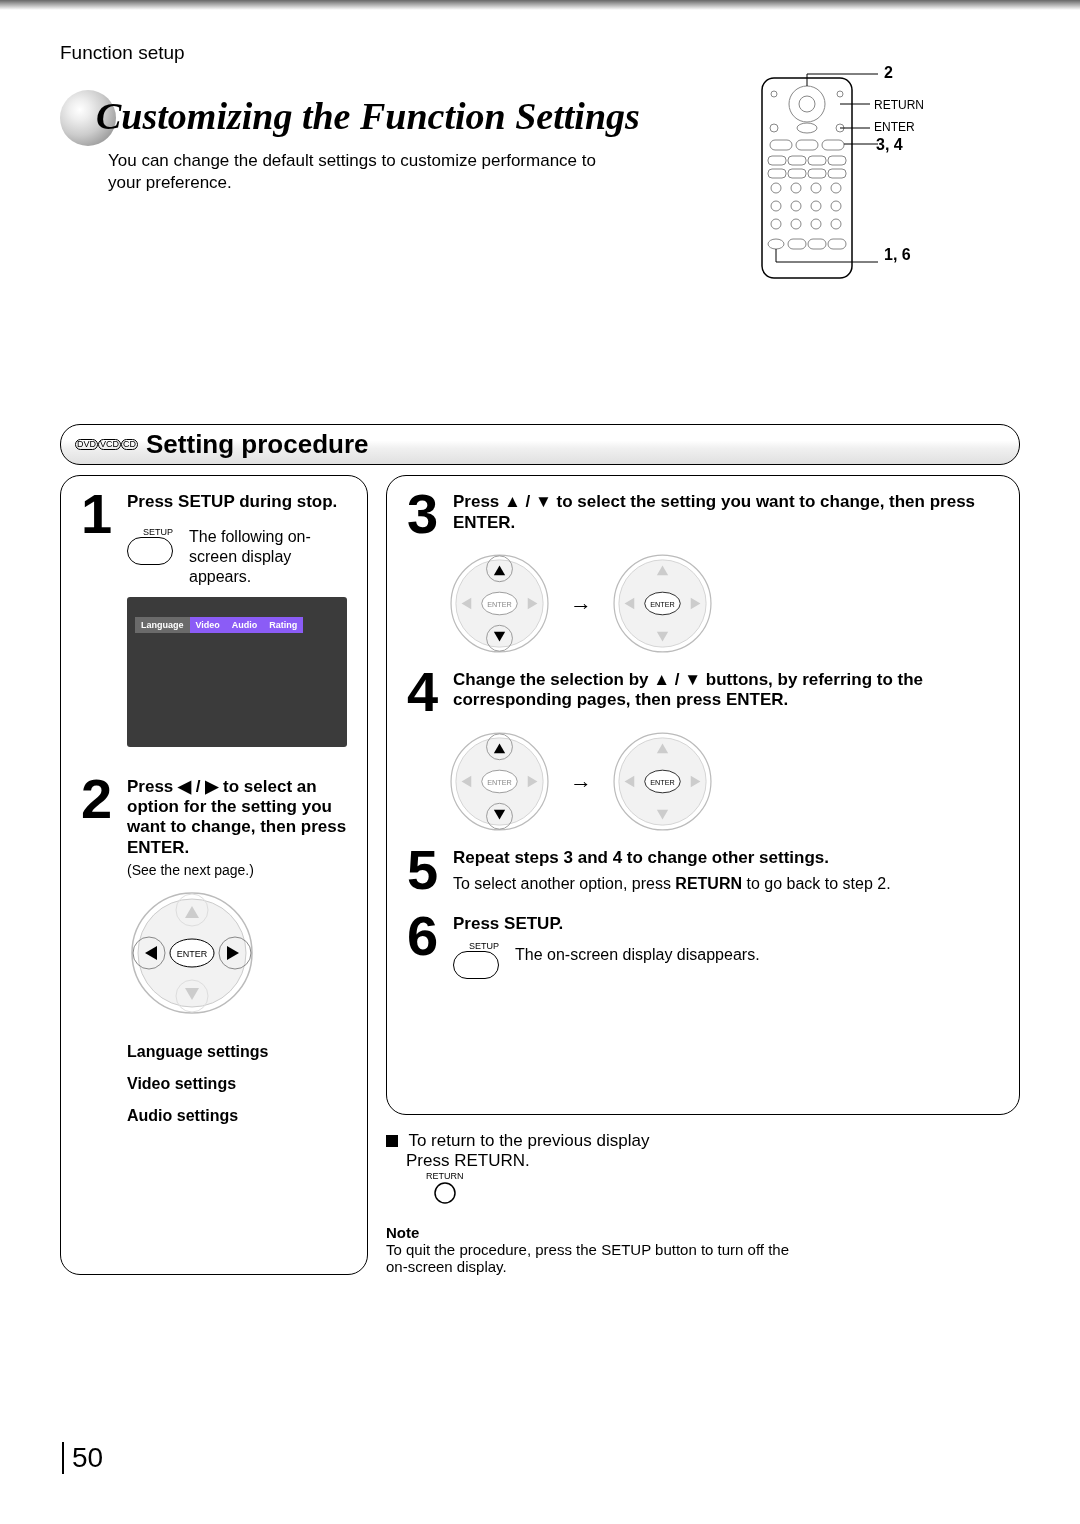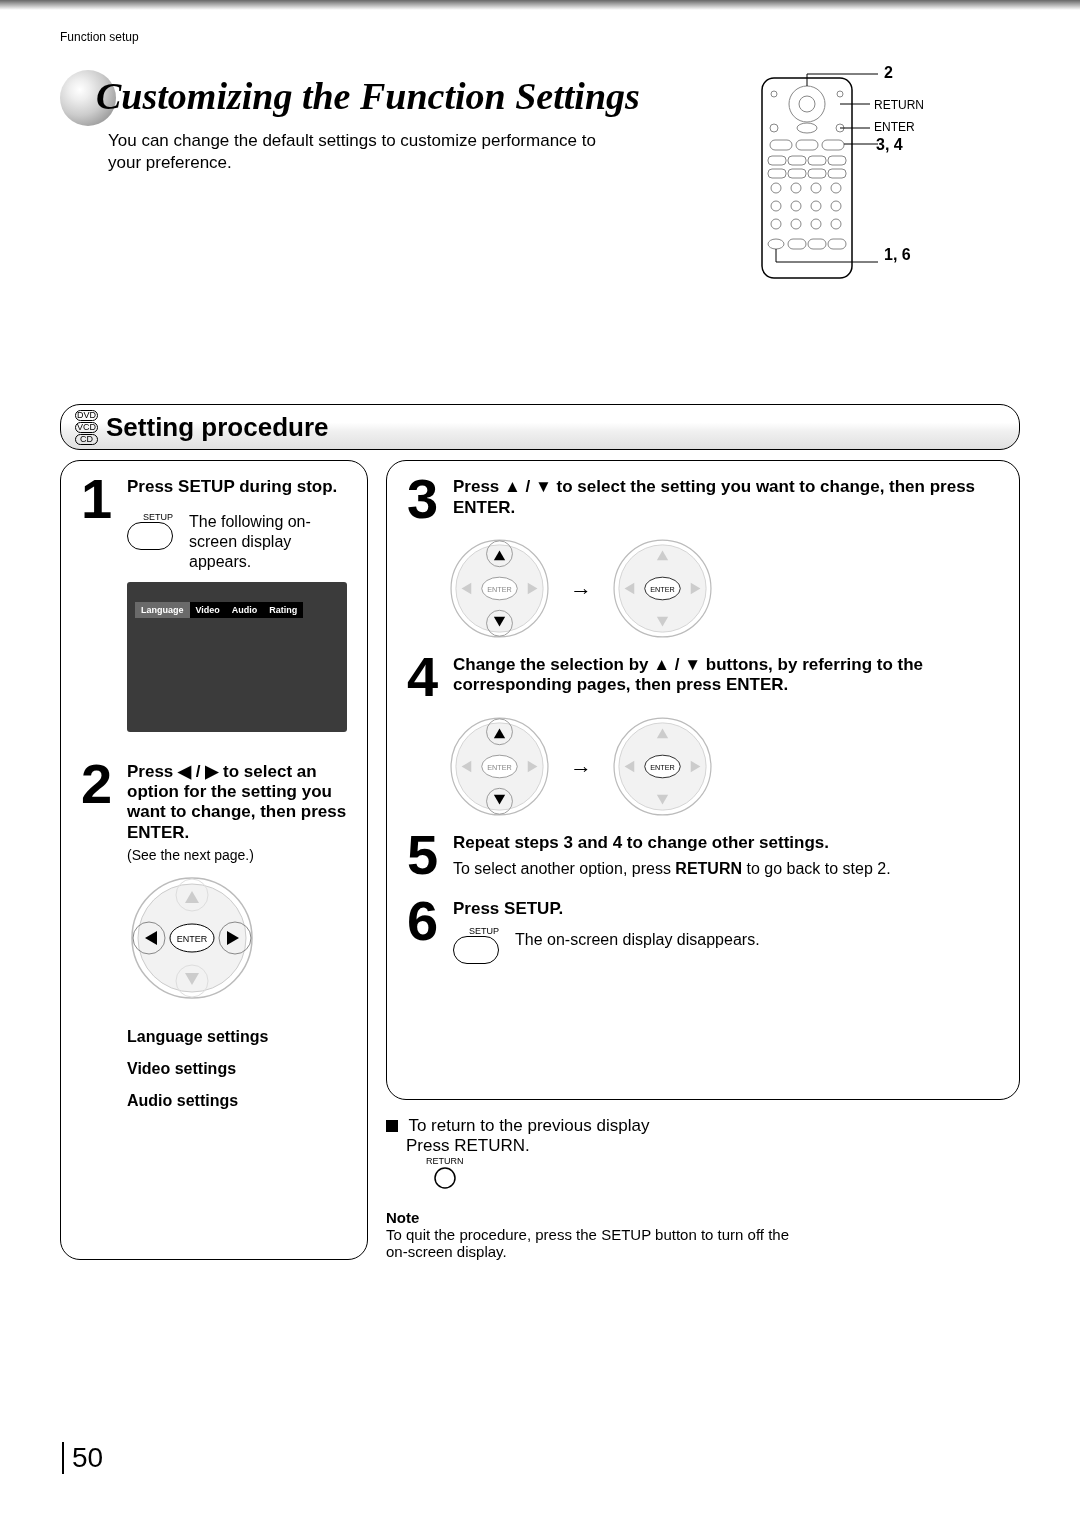--- a/index.html
+++ b/index.html
@@ -16,22 +16,22 @@
     box-sizing: border-box;
     padding: 30px 60px 30px 60px;
   }
   .top-gradient {
     position: absolute;
     top: 0; left: 0; right: 0;
     height: 10px;
     background: linear-gradient(to bottom, rgba(0,0,0,0.6), rgba(0,0,0,0));
   }
   .header-label {
-    font-size: 12px;
-    margin-top: 0;
+    font-size: 19px;
+    margin-top: 12px;
   }
   .title-row {
     display: flex;
     align-items: flex-start;
     margin-top: 30px;
   }
   .title-ball {
     width: 56px; height: 56px;
     border-radius: 50%;
     background: radial-gradient(circle at 35% 35%, #fff 0%, #eee 20%, #ccc 50%, #999 80%, #777 100%);
@@ -71,21 +71,21 @@
     margin-top: 230px;
     display: flex;
     align-items: center;
     border: 1.5px solid #000;
     border-radius: 20px;
     padding: 4px 14px;
     background: linear-gradient(to bottom, #fff 0%, #fff 40%, #f0f0f0 60%, #e0e0e0 100%);
   }
   .disc-labels {
     display: flex;
-    flex-direction: column;
+    flex-direction: row;
     font-size: 9px;
     line-height: 1;
     margin-right: 8px;
     text-align: center;
   }
   .disc-labels span {
     border: 1px solid #000;
     border-radius: 6px;
     padding: 0 1px;
     margin: 0.5px 0;
@@ -163,21 +163,21 @@
     color: #fff;
     font-weight: bold;
   }
   .screen-tabs span {
     padding: 3px 6px;
   }
   .screen-tabs span.active {
     background: #6a6a6a;
   }
   .screen-tabs span:not(.active) {
-    background: #000000;
+    background: #8b5cf6;
     text-align: right;
   }
   .subnote {
     font-size: 14px;
   }
   .nav-pad {
     width: 130px;
     height: 130px;
     margin: 10px 0;
   }

